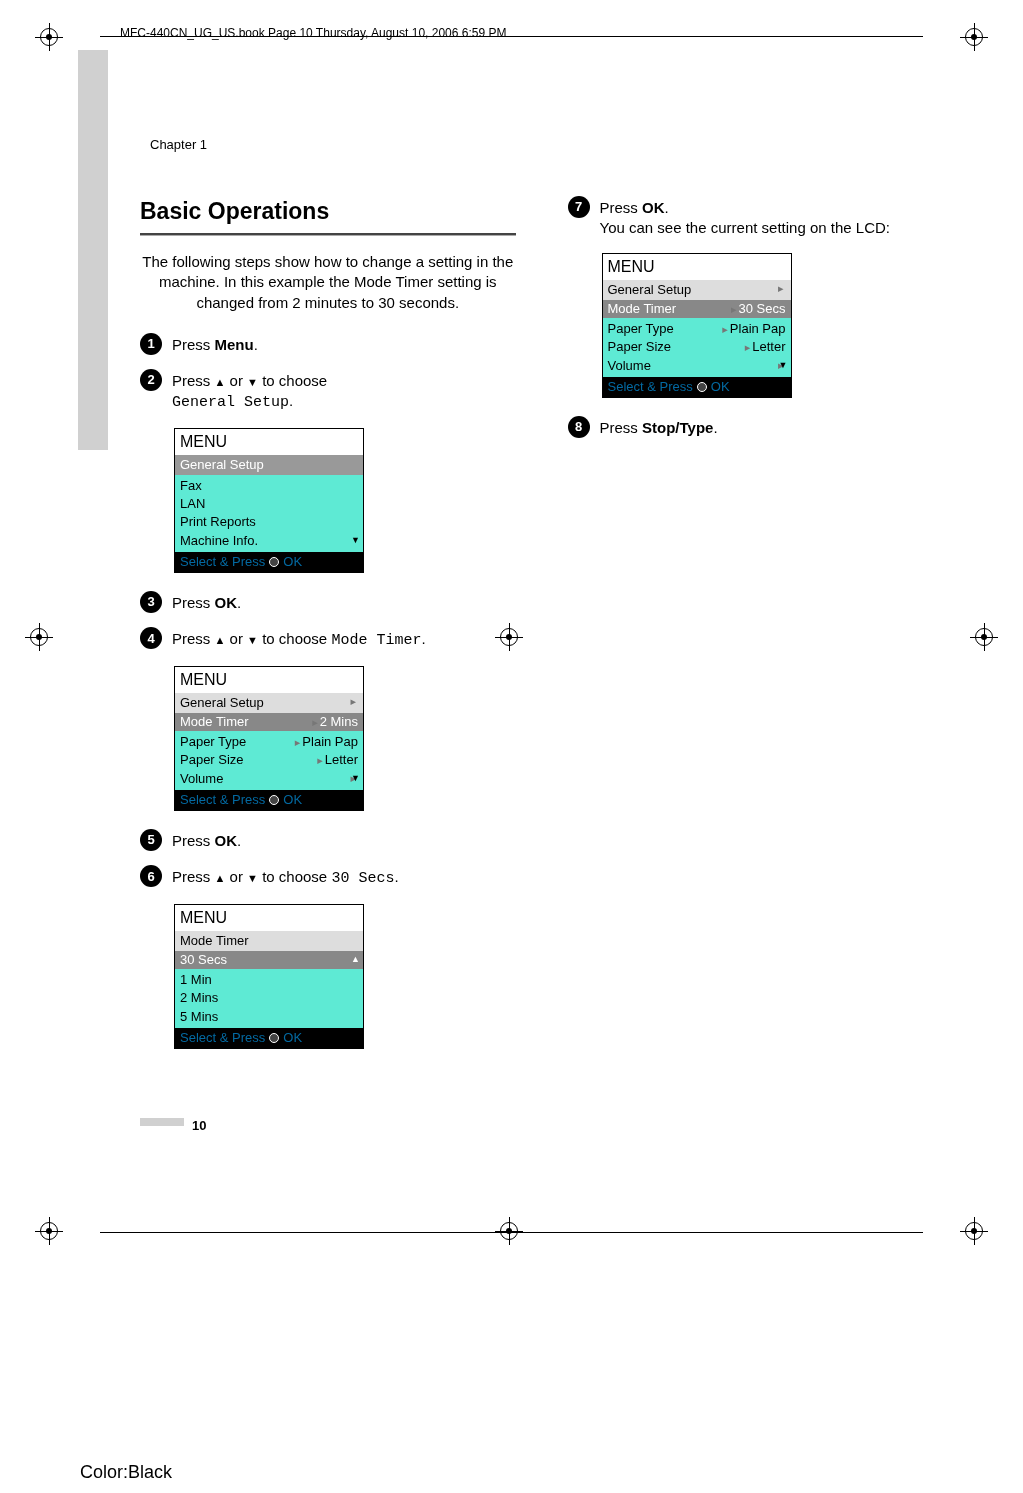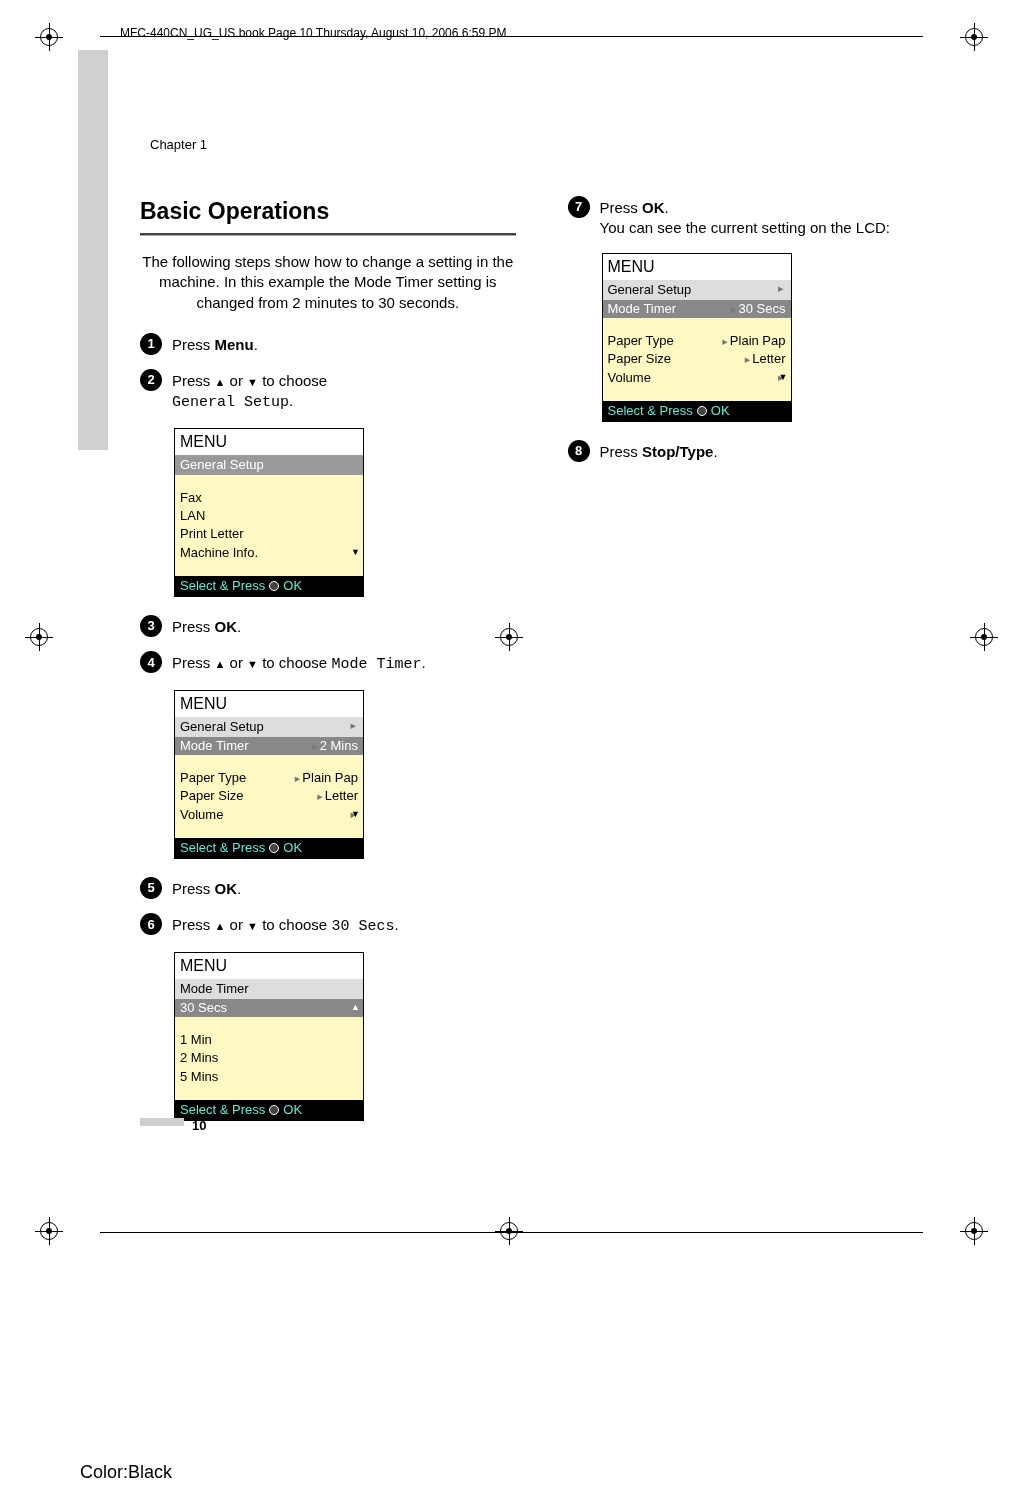--- a/index.html
+++ b/index.html
@@ -21,22 +21,22 @@
   .step { display: flex; align-items: flex-start; margin-bottom: 14px; gap: 10px; }
   .bullet { flex-shrink: 0; width: 22px; height: 22px; border-radius: 50%; background: #000; color: #fff; font-size: 13px; display: flex; align-items: center; justify-content: center; font-weight: bold; }
   .step-body { flex: 1; padding-top: 2px; }
   .mono { font-family: "Courier New", monospace; }
   .lcd { width: 190px; border: 1px solid #000; margin: 8px 0 18px 34px; font-size: 13px; line-height: 1.25; }
   .lcd-title { background: #fff; padding: 3px 5px; font-size: 16px; }
   .lcd-sub-dark { background: #999; color: #fff; padding: 2px 5px; }
   .lcd-sub-light { background: #ddd; padding: 2px 5px; }
   .lcd-row { display: flex; justify-content: space-between; padding: 1px 5px; align-items: center; }
   .lcd-row.sel { background: #888; color: #fff; }
-  .lcd-list { background: #fef9c3; padding: 14px 0; }
-  .lcd-foot { background: #000; color: #5eead4; padding: 2px 5px; display: flex; align-items: center; gap: 4px; }
+  .lcd-list { background: #5eead4; padding: 2px 0; }
+  .lcd-foot { background: #000; color: #0369a1; padding: 2px 5px; display: flex; align-items: center; gap: 4px; }
   .ok-dot { width: 10px; height: 10px; border-radius: 50%; border: 1px solid #fff; background: #444; display: inline-block; }
   .lcd-mark { color: #777; font-size: 11px; padding-right: 2px; }
   .page-number-row { position: absolute; top: 1118px; left: 140px; display: flex; align-items: flex-start; }
   .page-number-bar { width: 44px; height: 8px; background: #d0d0d0; margin-right: 8px; }
   .page-number { font-size: 13px; font-weight: bold; }
   .bottom-line { position: absolute; top: 1232px; left: 100px; right: 100px; border-top: 1px solid #000; }
   .color-label { position: absolute; top: 1462px; left: 60px; font-size: 18px; margin-left: 20px; }
   .tri-up::before { content: "▲"; font-size: 11px; }
   .tri-down::before { content: "▼"; font-size: 11px; }
   .scroll-up { position: absolute; right: 3px; font-size: 9px; }
@@ -103,21 +103,21 @@
         <div class="lcd-title">MENU</div>
         <div class="lcd-sub-dark">General Setup</div>
         <div class="lcd-list">
           <div class="lcd-row">
               <span>Fax</span>
             </div>
           <div class="lcd-row">
               <span>LAN</span>
             </div>
           <div class="lcd-row">
-              <span>Print Letter</span>
+              <span>Print Reports</span>
             </div>
           <div class="lcd-row" style="position:relative;">
               <span>Machine Info.</span>
               <span class="scroll-down">▼</span>
             </div>
         </div>
         <div class="lcd-foot">
             <span>Select &amp; Press</span>
             <span class="ok-dot"></span>
             <span>OK</span>

